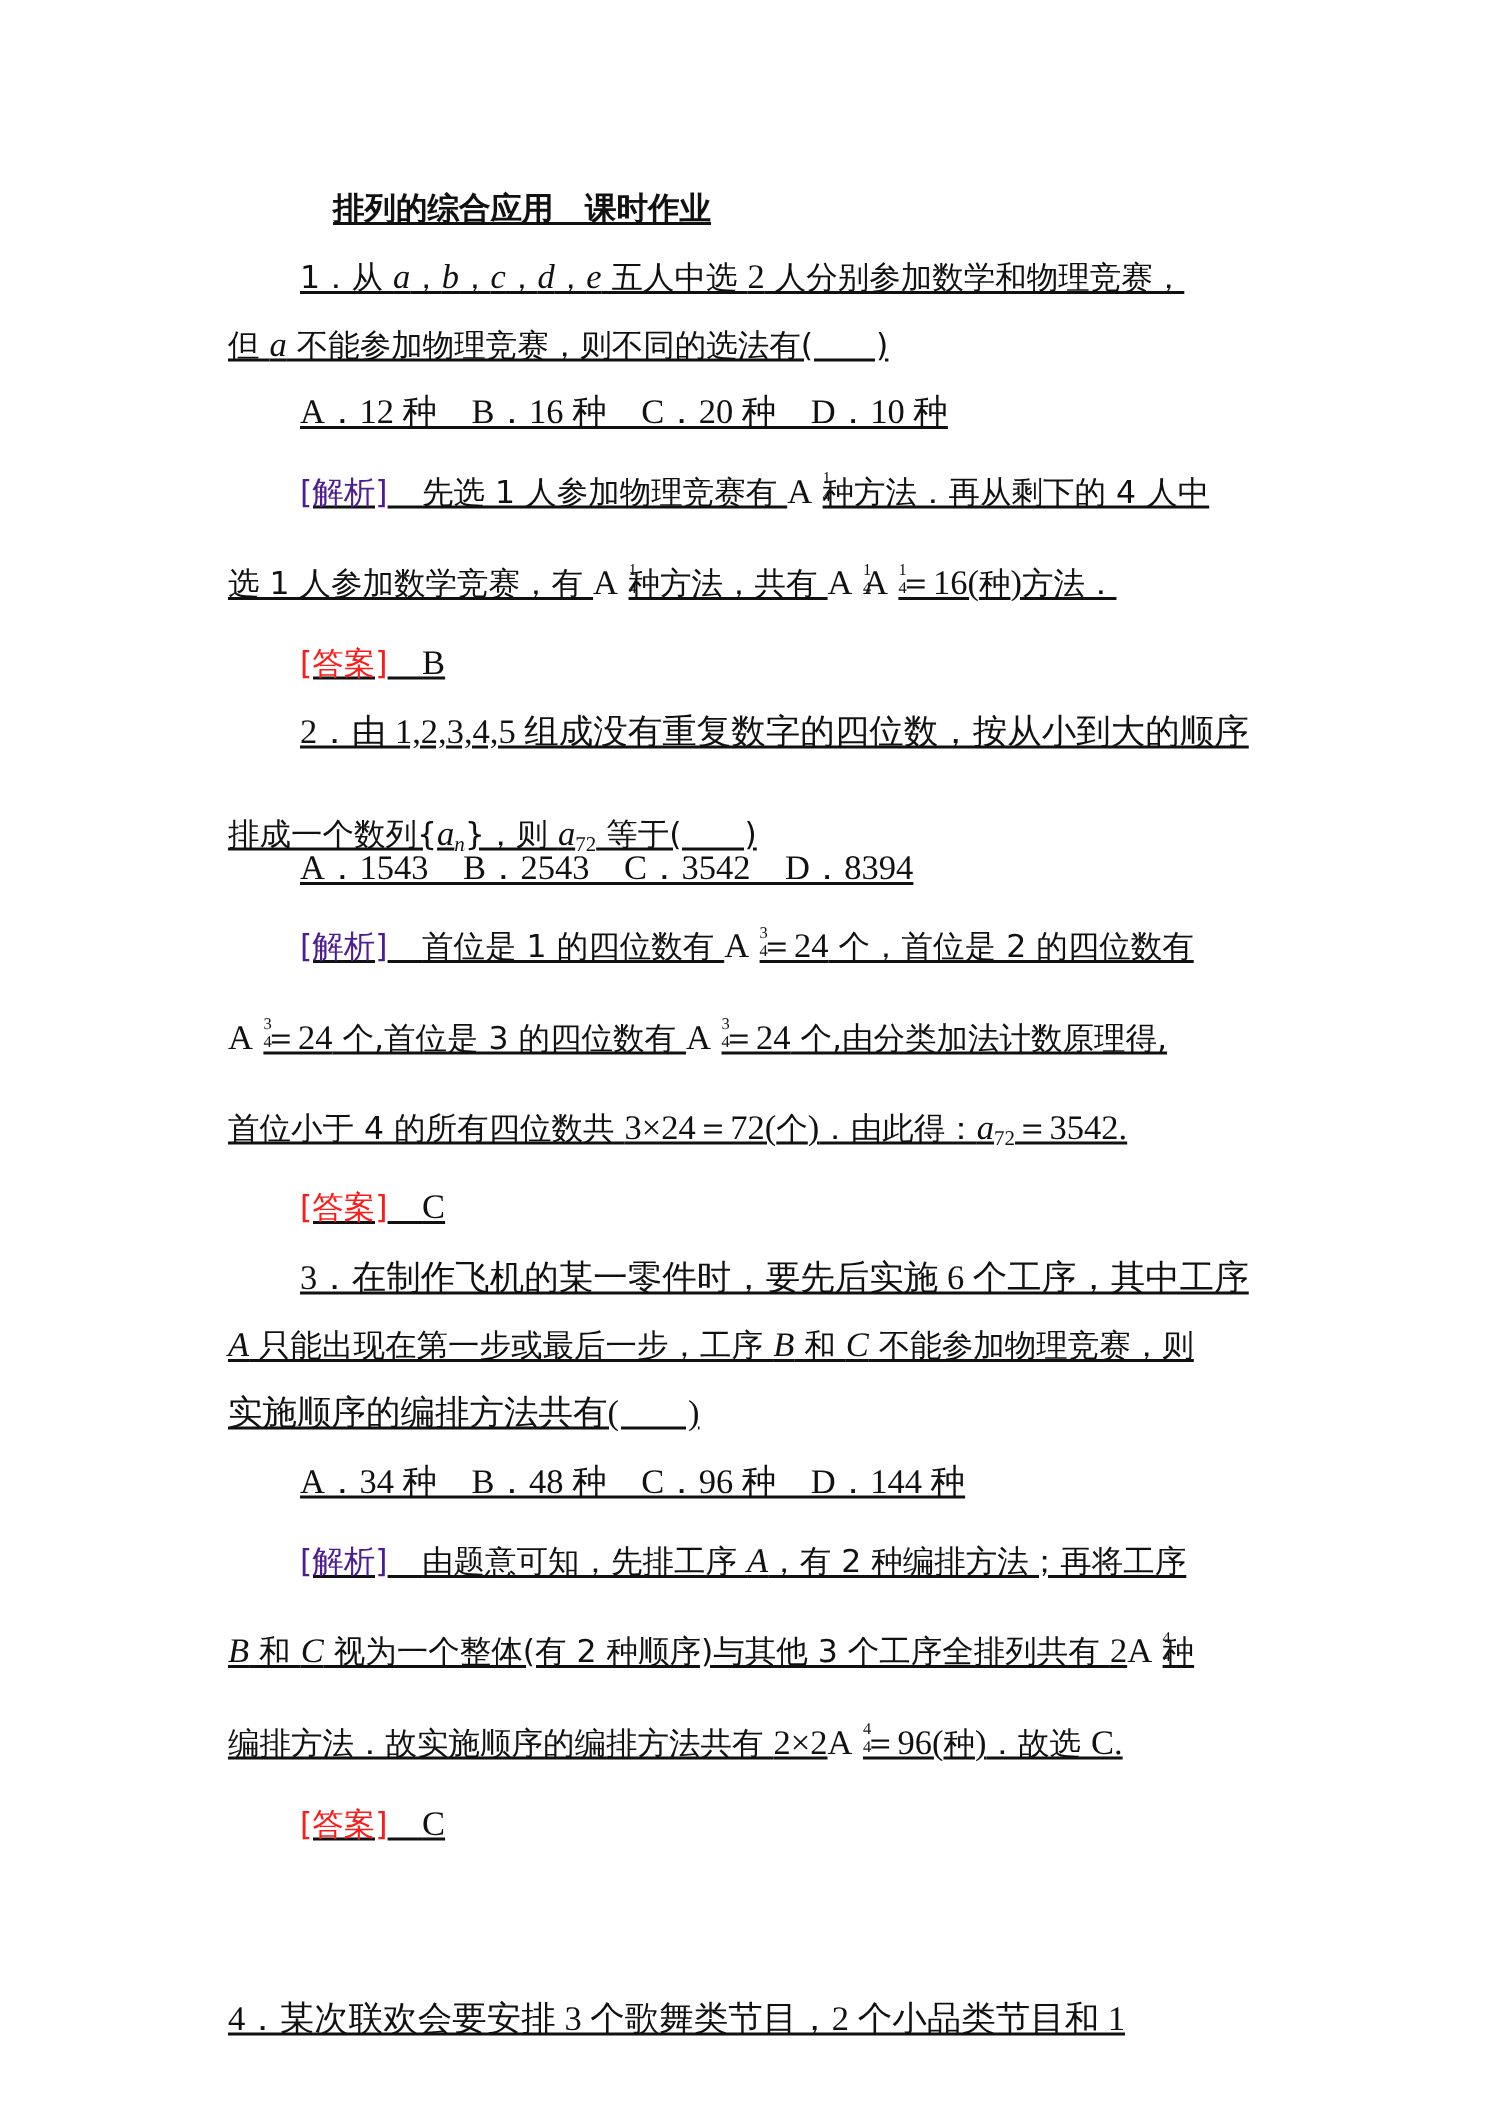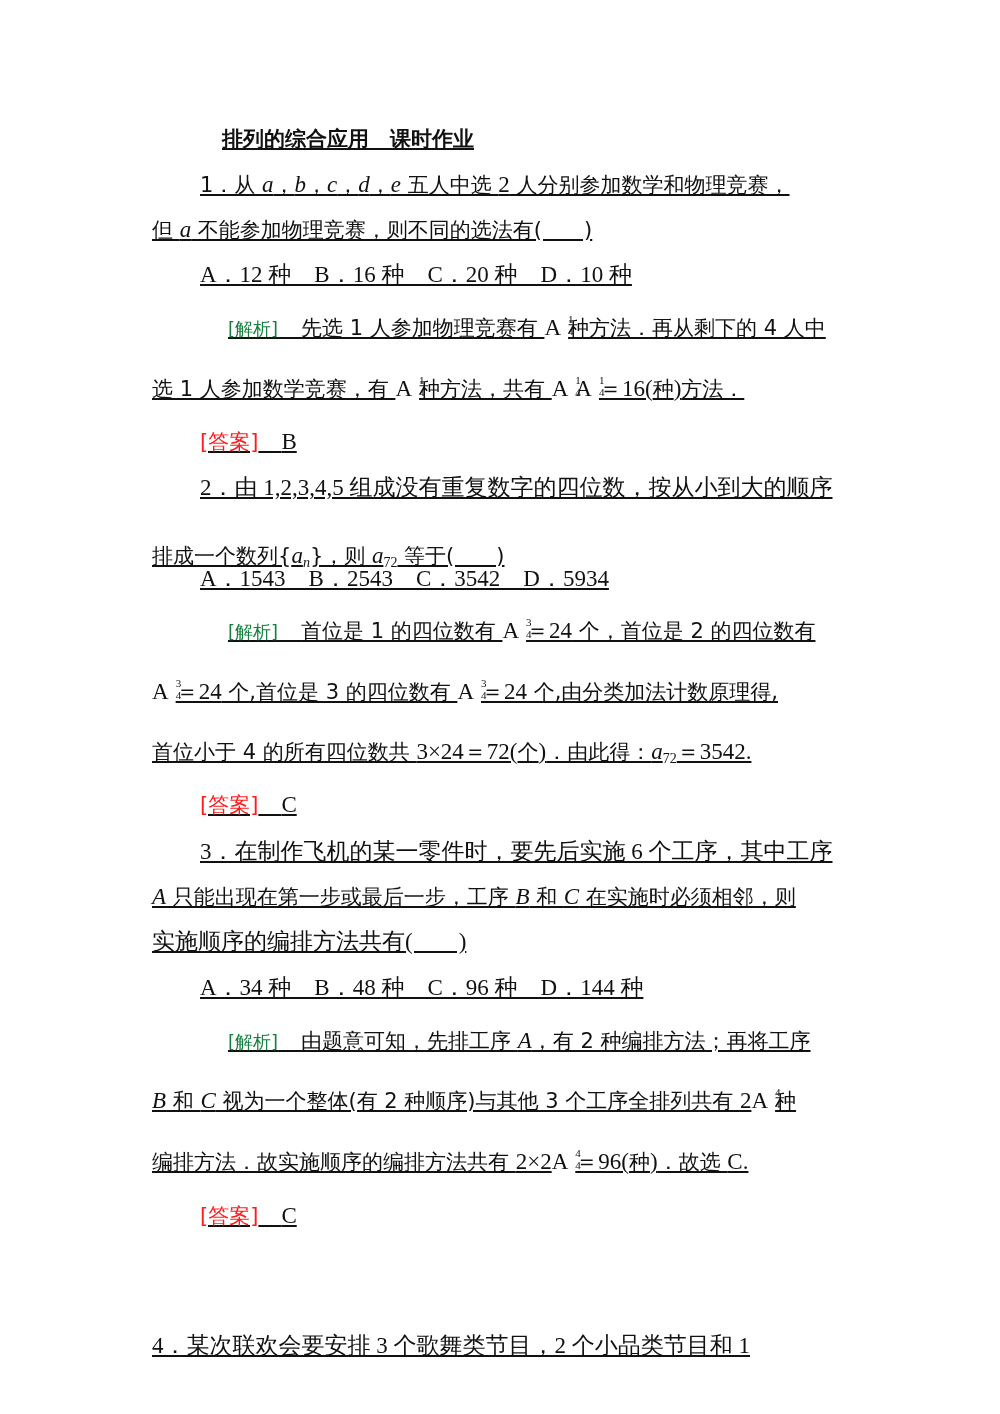--- a/index.html
+++ b/index.html
@@ -11,21 +11,21 @@
   .line {
     position: absolute;
     font-size: 23px;
     line-height: 30px;
     white-space: nowrap;
     text-decoration: underline;
   }
   .title { font-family: "DejaVu Sans", "Liberation Sans", sans-serif; font-weight: bold; font-size: 21px; }
   .ind { left: 200px; }
   .full { left: 152px; }
-  .blue { color: #15803d; font-family: "DejaVu Sans", sans-serif; font-size: 18px; margin-left: 28px; }
+  .blue { color: #4c1d95; font-family: "DejaVu Sans", sans-serif; font-size: 21px; }
   .red { color: #ff1a1a; font-family: "DejaVu Sans", sans-serif; font-size: 21px; text-align: center; }
   .cjk { font-family: "DejaVu Sans", sans-serif; font-size: 21px; }
   i { font-style: italic; }
   sub { font-size: 14px; vertical-align: -4px; }
   .A { position: relative; }
   .A .sup, .A .sb { position: absolute; font-size: 11px; left: 100%; line-height: 11px; }
   .A .sup { top: 1px; }
   .A .sb { top: 13px; }
   .Aw { display: inline-block; padding-right: 7px; }
 </style>
@@ -39,29 +39,29 @@
   <div class="line ind" style="top:170px;"><span class="cjk">1．从 </span><i>a</i><span class="cjk">，</span><i>b</i><span class="cjk">，</span><i>c</i><span class="cjk">，</span><i>d</i><span class="cjk">，</span><i>e</i><span class="cjk"> 五人中选 </span>2<span class="cjk"> 人分别参加数学和物理竞赛，</span></div>
   <div class="line full" style="top:215px;"><span class="cjk">但 </span><i>a</i><span class="cjk"> 不能参加物理竞赛，则不同的选法有(　　)</span></div>
   <div class="line ind" style="top:260px;">A．12 种　B．16 种　C．20 种　D．10 种</div>
 
   <div class="line ind" style="top:313px;"><span class="blue">[解析]</span>　<span class="cjk">先选 1 人参加物理竞赛有 </span><span class="A Aw">A<span class="sup">1</span><span class="sb">4</span></span><span class="cjk">种方法．再从剩下的 4 人中</span></div>
   <div class="line full" style="top:374px;"><span class="cjk">选 1 人参加数学竞赛，有 </span><span class="A Aw">A<span class="sup">1</span><span class="sb">4</span></span><span class="cjk">种方法，共有 </span><span class="A Aw">A<span class="sup">1</span><span class="sb">4</span></span><span class="A Aw">A<span class="sup">1</span><span class="sb">4</span></span>＝16(<span class="cjk">种</span>)<span class="cjk">方法．</span></div>
   <div class="line ind" style="top:427px;"><span class="red">[答案]</span>　<span>B</span></div>
 
   <div class="line ind" style="top:473px;">2．由 1,2,3,4,5 组成没有重复数字的四位数，按从小到大的顺序</div>
   <div class="line full" style="top:518px;margin-top:23px;"><span class="cjk">排成一个数列{</span><i>a</i><sub><i>n</i></sub><span class="cjk">}，则 </span><i>a</i><sub>72</sub><span class="cjk"> 等于(　　)</span></div>
-  <div class="line ind" style="top:564px;">A．1543　B．2543　C．3542　D．5934</div>
+  <div class="line ind" style="top:564px;">A．1543　B．2543　C．3542　D．8394</div>
 
   <div class="line ind" style="top:616px;"><span class="blue">[解析]</span>　<span class="cjk">首位是 1 的四位数有 </span><span class="A Aw">A<span class="sup">3</span><span class="sb">4</span></span>＝24<span class="cjk"> 个，首位是 2 的四位数有</span></div>
   <div class="line full" style="top:677px;"><span class="A Aw">A<span class="sup">3</span><span class="sb">4</span></span>＝24<span class="cjk"> 个,首位是 3 的四位数有 </span><span class="A Aw">A<span class="sup">3</span><span class="sb">4</span></span>＝24<span class="cjk"> 个,由分类加法计数原理得,</span></div>
   <div class="line full" style="top:737px;"><span class="cjk">首位小于 4 的所有四位数共 </span>3×24＝72(<span class="cjk">个</span>)<span class="cjk">．由此得：</span><i>a</i><sub>72</sub>＝3542.</div>
   <div class="line ind" style="top:790px;"><span class="red">[答案]</span>　<span>C</span></div>
 
   <div class="line ind" style="top:837px;">3．在制作飞机的某一零件时，要先后实施 6 个工序，其中工序</div>
-  <div class="line full" style="top:882px;"><i>A</i><span class="cjk"> 只能出现在第一步或最后一步，工序 </span><i>B</i><span class="cjk"> 和 </span><i>C</i><span class="cjk"> 在实施时必须相邻，则</span></div>
+  <div class="line full" style="top:882px;"><i>A</i><span class="cjk"> 只能出现在第一步或最后一步，工序 </span><i>B</i><span class="cjk"> 和 </span><i>C</i><span class="cjk"> 不能参加物理竞赛，则</span></div>
   <div class="line full" style="top:927px;">实施顺序的编排方法共有(　　)</div>
   <div class="line ind" style="top:973px;">A．34 种　B．48 种　C．96 种　D．144 种</div>
 
   <div class="line ind" style="top:1026px;"><span class="blue">[解析]</span>　<span class="cjk">由题意可知，先排工序 </span><i>A</i><span class="cjk">，有 2 种编排方法；再将工序</span></div>
   <div class="line full" style="top:1086px;"><i>B</i><span class="cjk"> 和 </span><i>C</i><span class="cjk"> 视为一个整体(有 2 种顺序)与其他 3 个工序全排列共有 </span>2<span class="A Aw">A<span class="sup">4</span><span class="sb">4</span></span><span class="cjk">种</span></div>
   <div class="line full" style="top:1147px;"><span class="cjk">编排方法．故实施顺序的编排方法共有 </span>2×2<span class="A Aw">A<span class="sup">4</span><span class="sb">4</span></span>＝96(<span class="cjk">种</span>)<span class="cjk">．故选 </span>C.</div>
   <div class="line ind" style="top:1201px;"><span class="red">[答案]</span>　<span>C</span></div>
 
   <div class="line full" style="top:1331px;">4．某次联欢会要安排 3 个歌舞类节目，2 个小品类节目和 1</div>
 

